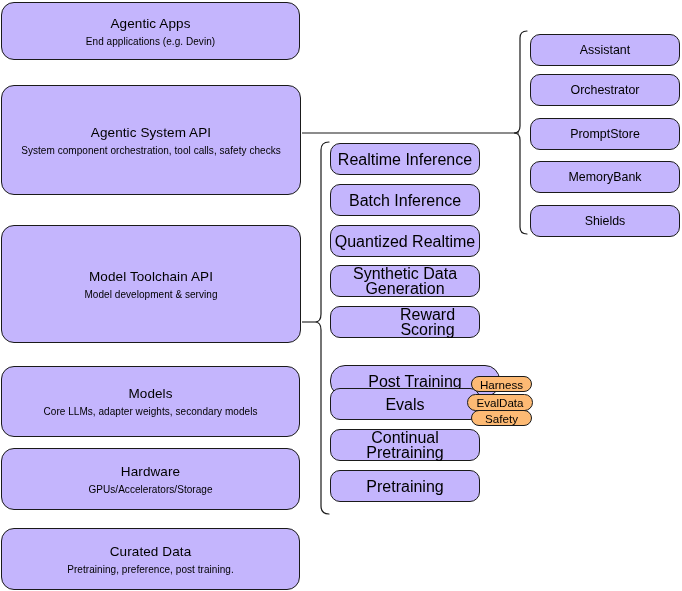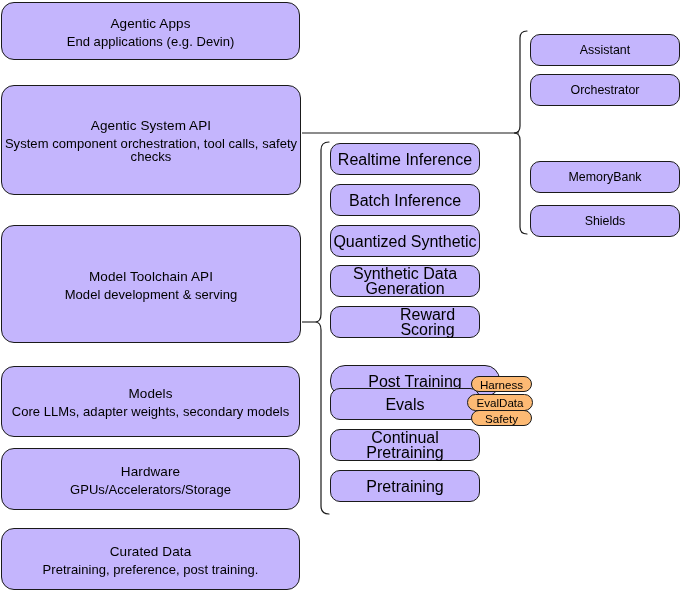--- a/index.html
+++ b/index.html
@@ -26,24 +26,25 @@
     text-align:center;
     z-index:3;
   }
   .stack-box{border-radius:13px;}
   .stack-title{
     font-size:13.5px;
     line-height:17px;
     letter-spacing:0.1px;
   }
   .stack-sub{
-    font-size:13px;
+    font-size:10px;
     line-height:13px;
     margin-top:3px;
     letter-spacing:0.05px;
+    text-align:right;
   }
   .mid-box{
     border-radius:10px;
     font-size:16px;
     line-height:15px;
   }
   .right-box{
     border-radius:10px;
     font-size:12.4px;
     line-height:15px;
@@ -117,21 +118,21 @@
     <div class="stack-sub">Pretraining, preference, post training.</div>
   </div>
 
   <div class="box mid-box" style="left:330px;top:143px;width:150px;height:32px;">
     <span>Realtime Inference</span>
   </div>
   <div class="box mid-box" style="left:330px;top:184px;width:150px;height:32px;">
     <span>Batch Inference</span>
   </div>
   <div class="box mid-box" style="left:330px;top:225px;width:150px;height:32px;">
-    <span>Quantized Synthetic</span>
+    <span>Quantized Realtime</span>
   </div>
   <div class="box mid-box" style="left:330px;top:265px;width:150px;height:32px;">
     <span>Synthetic Data Generation</span>
   </div>
   <div class="box mid-box" style="left:330px;top:306px;width:150px;height:32px;padding-left:45px;">
     <span>Reward Scoring</span>
   </div>
   <div class="box mid-box" style="left:330px;top:365px;width:170px;height:32px;border-radius:15px;">
     <span>Post Training</span>
   </div>
@@ -154,20 +155,23 @@
   <div class="pill" style="left:471px;top:410px;width:61px;height:16px;">
     <span>Safety</span>
   </div>
 
   <div class="box right-box" style="left:530px;top:34px;width:150px;height:32px;">
     <span>Assistant</span>
   </div>
   <div class="box right-box" style="left:530px;top:74px;width:150px;height:32px;">
     <span>Orchestrator</span>
   </div>
+  <div class="box right-box" style="left:530px;top:118px;width:150px;height:32px;">
+    <span>PromptStore</span>
+  </div>
   <div class="box right-box" style="left:530px;top:161px;width:150px;height:32px;">
     <span>MemoryBank</span>
   </div>
   <div class="box right-box" style="left:530px;top:205px;width:150px;height:32px;">
     <span>Shields</span>
   </div>
 
 </div>
 
 </body></html>

